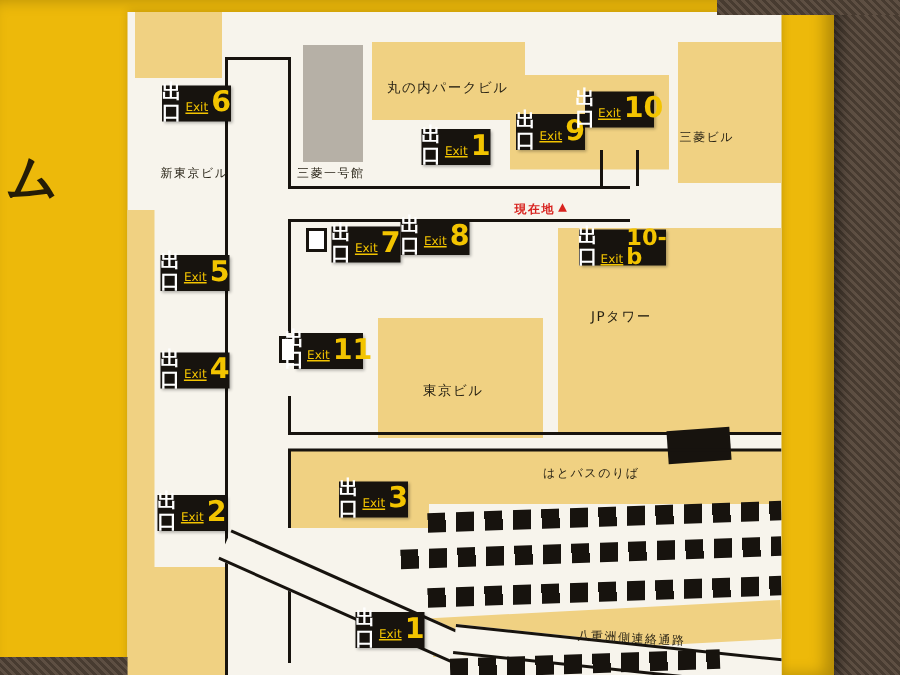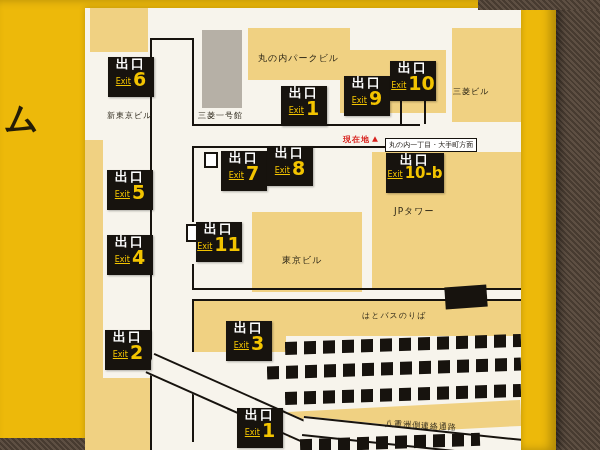--- a/index.html
+++ b/index.html
@@ -27,22 +27,22 @@
   .bld{position:absolute;background:#f0d182;z-index:1;}
   .bld.gray{background:#b6b0a6;}
   .bld.black{background:#17130e;}
   .line{position:absolute;background:#17130e;z-index:2;}
   .road{position:absolute;background:#f7f4ec;border-top:2px solid #17130e;border-bottom:2px solid #17130e;z-index:2;}
   .tracks{position:absolute;height:13px;z-index:2;
     background:repeating-linear-gradient(90deg,#17130e 0 12px, transparent 12px 19px);}
   .lbl{position:absolute;font-size:8px;color:#241f12;white-space:nowrap;letter-spacing:1px;z-index:3;}
   .lbl.big{font-size:9px;}
   .exit{
-    position:absolute;width:46px;height:40px;background:#17130e;z-index:4;
-    display:flex;flex-direction:column;align-items:center;
+    position:absolute;width:46px;height:24px;background:#17130e;z-index:4;
+    display:flex;flex-direction:row;align-items:center;justify-content:center;
     box-shadow:1px 1px 2px rgba(0,0,0,.3);
   }
   .exit .ek{font-size:13px;font-weight:bold;color:#ffffff;line-height:1.1;letter-spacing:2px;}
   .exit .row{display:flex;align-items:flex-end;line-height:1;}
   .exit .ew{font-size:8px;color:#f3c400;padding-bottom:2px;margin-right:2px;text-decoration:underline;}
   .exit .en{font-size:19px;font-weight:bold;color:#f3c400;line-height:.9;}
   .exit.wide{width:58px;}
   .exit.wide .en{font-size:15px;}
   .mini-box{position:absolute;background:#ffffff;border:2px solid #17130e;z-index:3;}
   .cur-loc{position:absolute;z-index:5;display:flex;align-items:center;font-family:Liberation Mono, monospace;}
@@ -106,21 +106,20 @@
     <span class="lbl" style="left:368px;top:78px;">三菱ビル</span>
     <span class="lbl big" style="left:309px;top:197px;">JPタワー</span>
     <span class="lbl big" style="left:197px;top:246px;">東京ビル</span>
     <span class="lbl" style="left:277px;top:302px;">はとバスのりば</span>
     <span class="lbl" style="left:300px;top:412px;transform:rotate(3deg);">八重洲側連絡通路</span>
 
     <div class="cur-loc" style="left:258px;top:126px;">
       <span class="txt">現在地</span>
       <span class="tri">▲</span>
     </div>
-    <div class="dir-box" style="left:300px;top:130px;">丸の内一丁目・大手町方面</div>
 
     <div class="exit" style="left:23px;top:49px;">
       <span class="ek">出口</span>
       <span class="row">
           <span class="ew">Exit</span>
           <span class="en">6</span>
         </span>
     </div>
     <div class="exit" style="left:196px;top:78px;">
       <span class="ek">出口</span>

